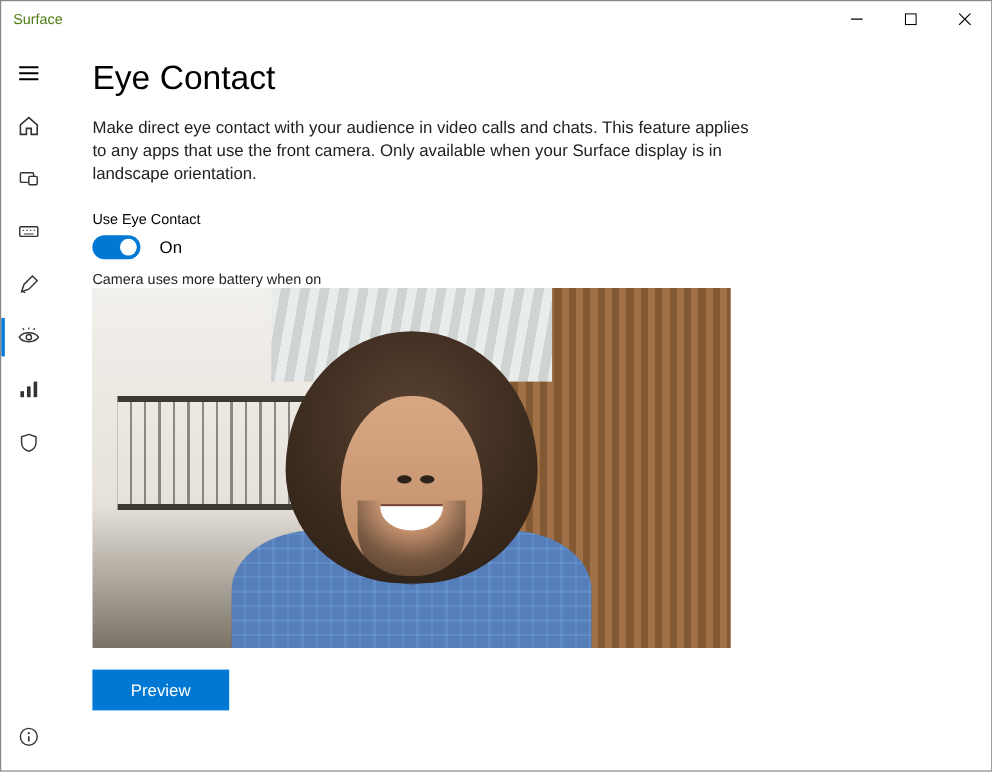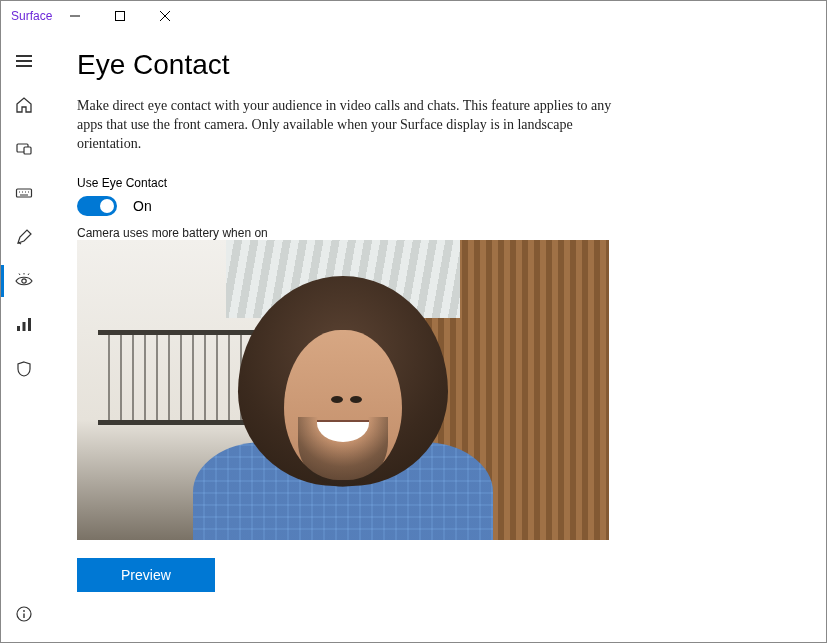--- a/index.html
+++ b/index.html
@@ -10,23 +10,24 @@
     width: 827px;
     height: 643px;
     overflow: hidden;
     position: relative;
     border: 1px solid #888;
   }
   .titlebar {
     height: 30px;
     display: flex;
     align-items: center;
+    justify-content: space-between;
     padding-left: 10px;
     font-size: 12px;
-    color: #6d28d9;
+    color: #4d7c0f;
   }
   .titlebar .controls {
     display: flex;
     height: 100%;
   }
   .titlebar .ctrl {
     width: 45px;
     display: flex;
     align-items: center;
     justify-content: center;
@@ -74,21 +75,20 @@
     font-size: 28px;
     font-weight: 400;
     margin-bottom: 16px;
   }
   .desc {
     font-size: 14px;
     color: #222;
     max-width: 560px;
     line-height: 1.35;
     margin-bottom: 22px;
-    font-family: Liberation Serif, serif;
   }
   .toggle-label {
     font-size: 12px;
     margin-bottom: 6px;
   }
   .toggle-row {
     display: flex;
     align-items: center;
     gap: 16px;
     margin-bottom: 10px;
@@ -196,21 +196,21 @@
       repeating-linear-gradient(0deg,#2f4a7a 0 10px,#3a5a90 10px 12px),
       repeating-linear-gradient(90deg,#2f4a7a 0 10px,#3a5a90 10px 12px);
     background-blend-mode: screen;
     border-radius: 70px 70px 0 0 / 50px 50px 0 0;
   }
   .btn {
     display: inline-block;
     background: #0078d4;
     color: #fff;
     font-size: 14px;
-    padding: 9px 44px;
+    padding: 9px 32px;
     border: none;
     cursor: pointer;
   }
 </style>
 </head>
 <body>
 
 <div class="titlebar">
   <span>Surface</span>
   <div class="controls">

